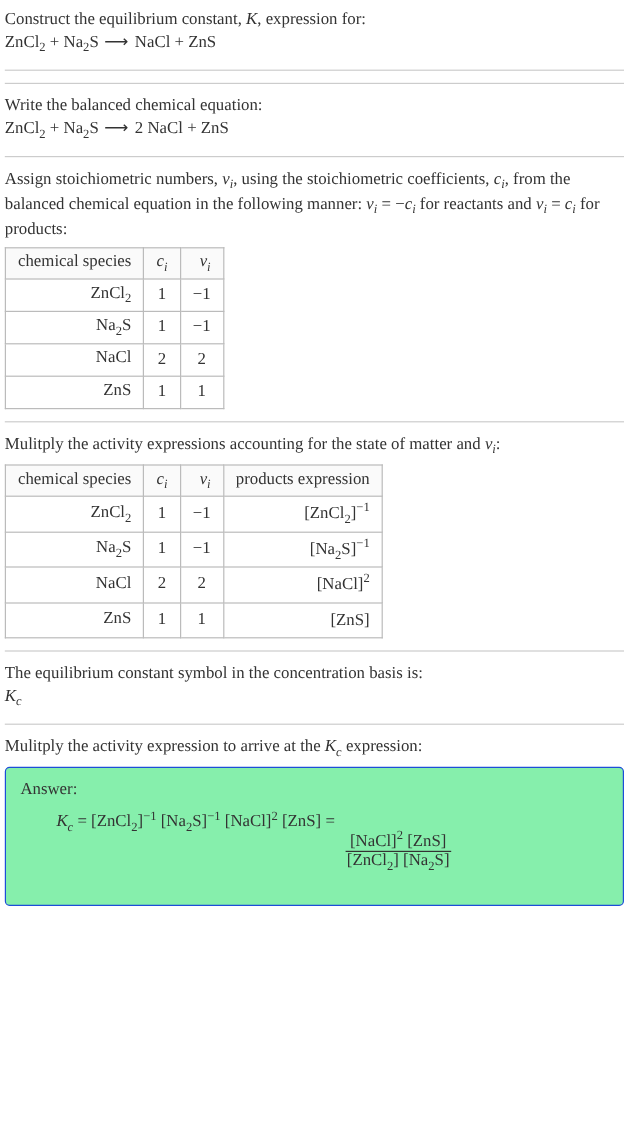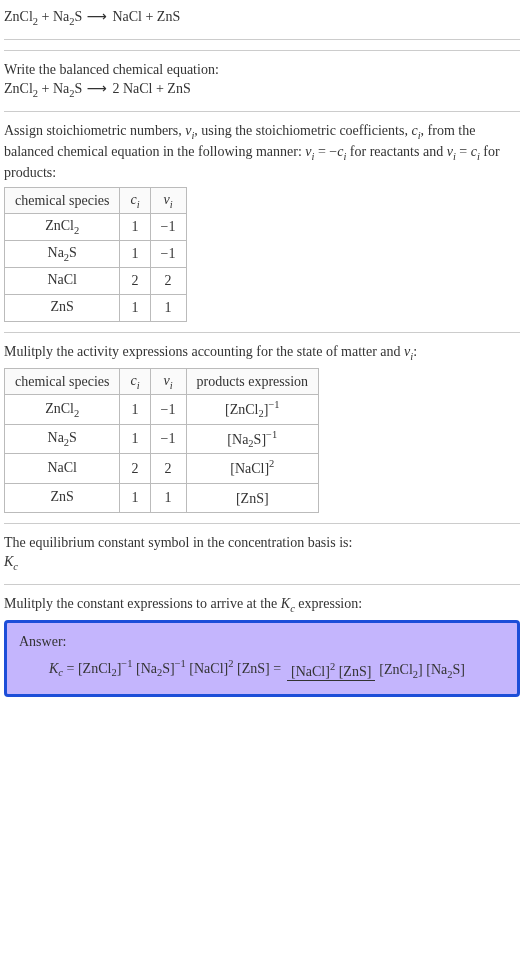--- a/index.html
+++ b/index.html
@@ -22,40 +22,40 @@
     .italic { font-style: italic; }
     .arrow { letter-spacing: 1px; }
     
     table {
       border-collapse: collapse;
       margin: 4px 0;
     }
     th, td {
       border: 1px solid #bbb;
       padding: 4px 10px;
-      text-align: center;
+      text-align: right;
       font-weight: normal;
     }
     th { background: #fafafa; }
     td.num { text-align: center; }
     
     .answer-box {
-      background: #c4b5fd;
-      border: 3px solid #1d4ed8;
+      background: #86efac;
+      border: 1px solid #1d4ed8;
       border-radius: 4px;
       padding: 10px 12px;
       margin-top: 4px;
     }
     .answer-label { margin-bottom: 6px; }
     .frac {
       display: inline-flex;
-      flex-direction: row;
+      flex-direction: column;
       align-items: center;
       vertical-align: middle;
-      margin: 3px 2px;
+      margin: 16px 2px;
     }
     .frac .num, .frac .den {
       padding: 0 4px;
       white-space: nowrap;
     }
     .frac .num { border-bottom: 1px solid #333; }
     
     .eq-formula {
       display: flex;
       gap: 4px;
@@ -65,20 +65,23 @@
     .nowrap { white-space: nowrap; }
     p { line-height: 1.35; }
     ul { list-style: none; }
     ul li::before { content: "• "; }
   </style>
 </head>
 <body>
 
 <div class="section">
   <p>
+    <span>Construct the equilibrium constant, </span><span class="italic">K</span><span>, expression for:</span>
+  </p>
+  <p>
     <span>ZnCl</span><span class="sub">2</span><span> + </span><span>Na</span><span class="sub">2</span><span>S</span><span class="arrow"> ⟶ </span><span>NaCl + ZnS</span>
   </p>
 </div>
 
 <hr>
 
 <div class="section">
 </div>
 
 <hr>
@@ -175,21 +178,21 @@
   <p>The equilibrium constant symbol in the concentration basis is:</p>
   <p>
     <span class="italic">K</span><span class="italic sub">c</span>
   </p>
 </div>
 
 <hr>
 
 <div class="section">
   <p>
-    <span>Mulitply the constant expressions to arrive at the </span><span class="italic">K</span><span class="italic sub">c</span><span> expression:</span>
+    <span>Mulitply the activity expression to arrive at the </span><span class="italic">K</span><span class="italic sub">c</span><span> expression:</span>
   </p>
 
   <div class="answer-box">
     <p class="answer-label">Answer:</p>
     <div class="eq-formula">
       <span class="nowrap">
         <span class="italic">K</span><span class="italic sub">c</span><span> = </span><span>[ZnCl</span><span class="sub">2</span><span>]</span><span class="sup">−1</span><span> [Na</span><span class="sub">2</span><span>S]</span><span class="sup">−1</span><span> [NaCl]</span><span class="sup">2</span><span> [ZnS] = </span>
       </span>
       <span class="frac">
         <span class="num">

